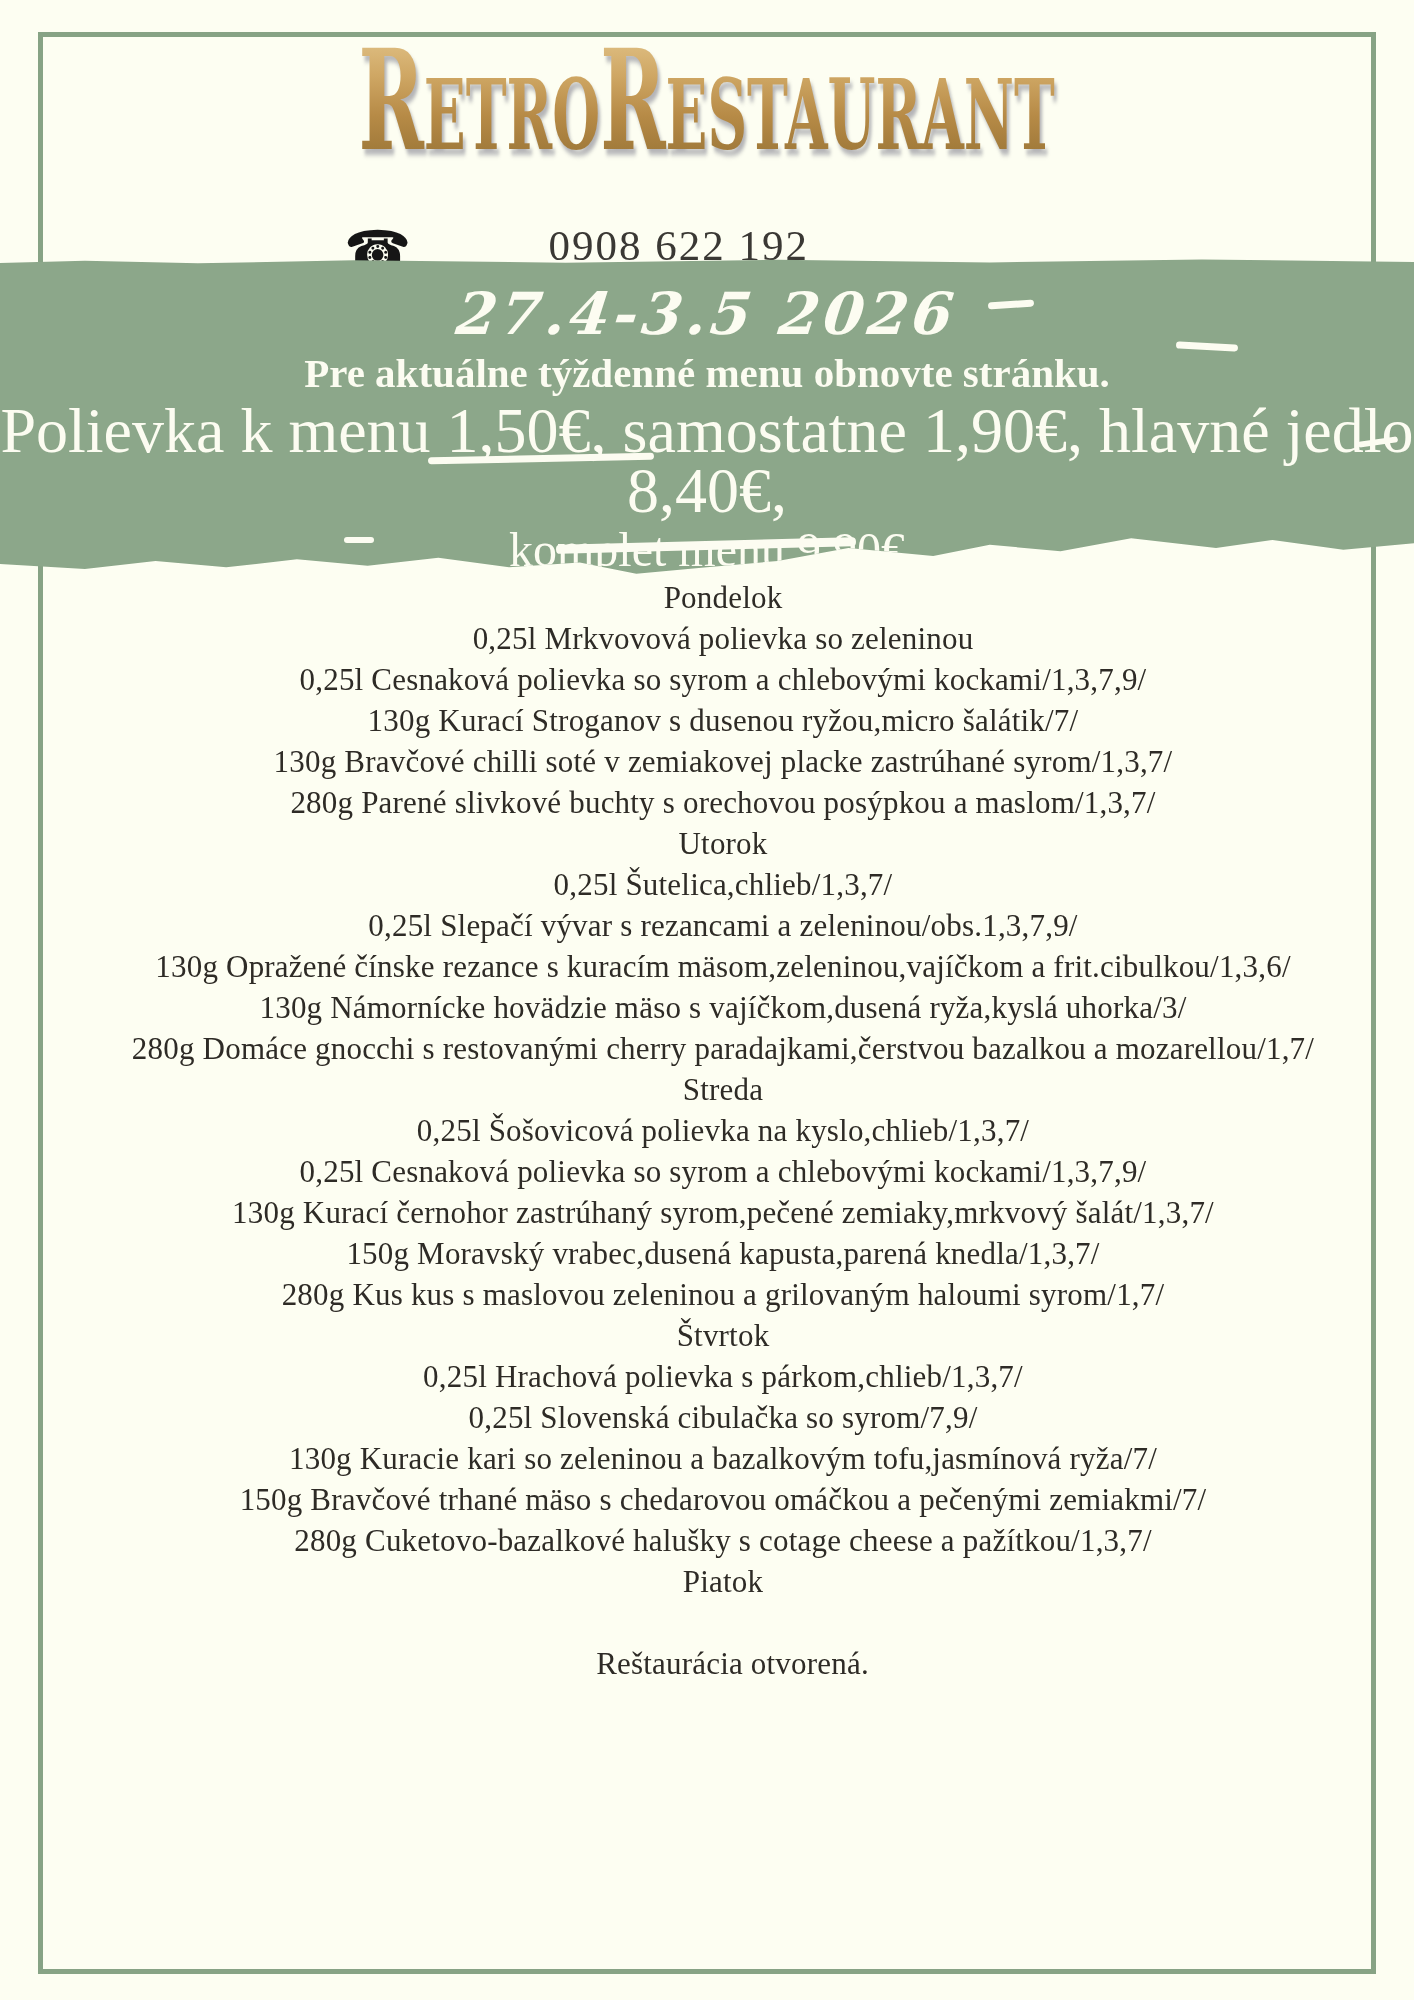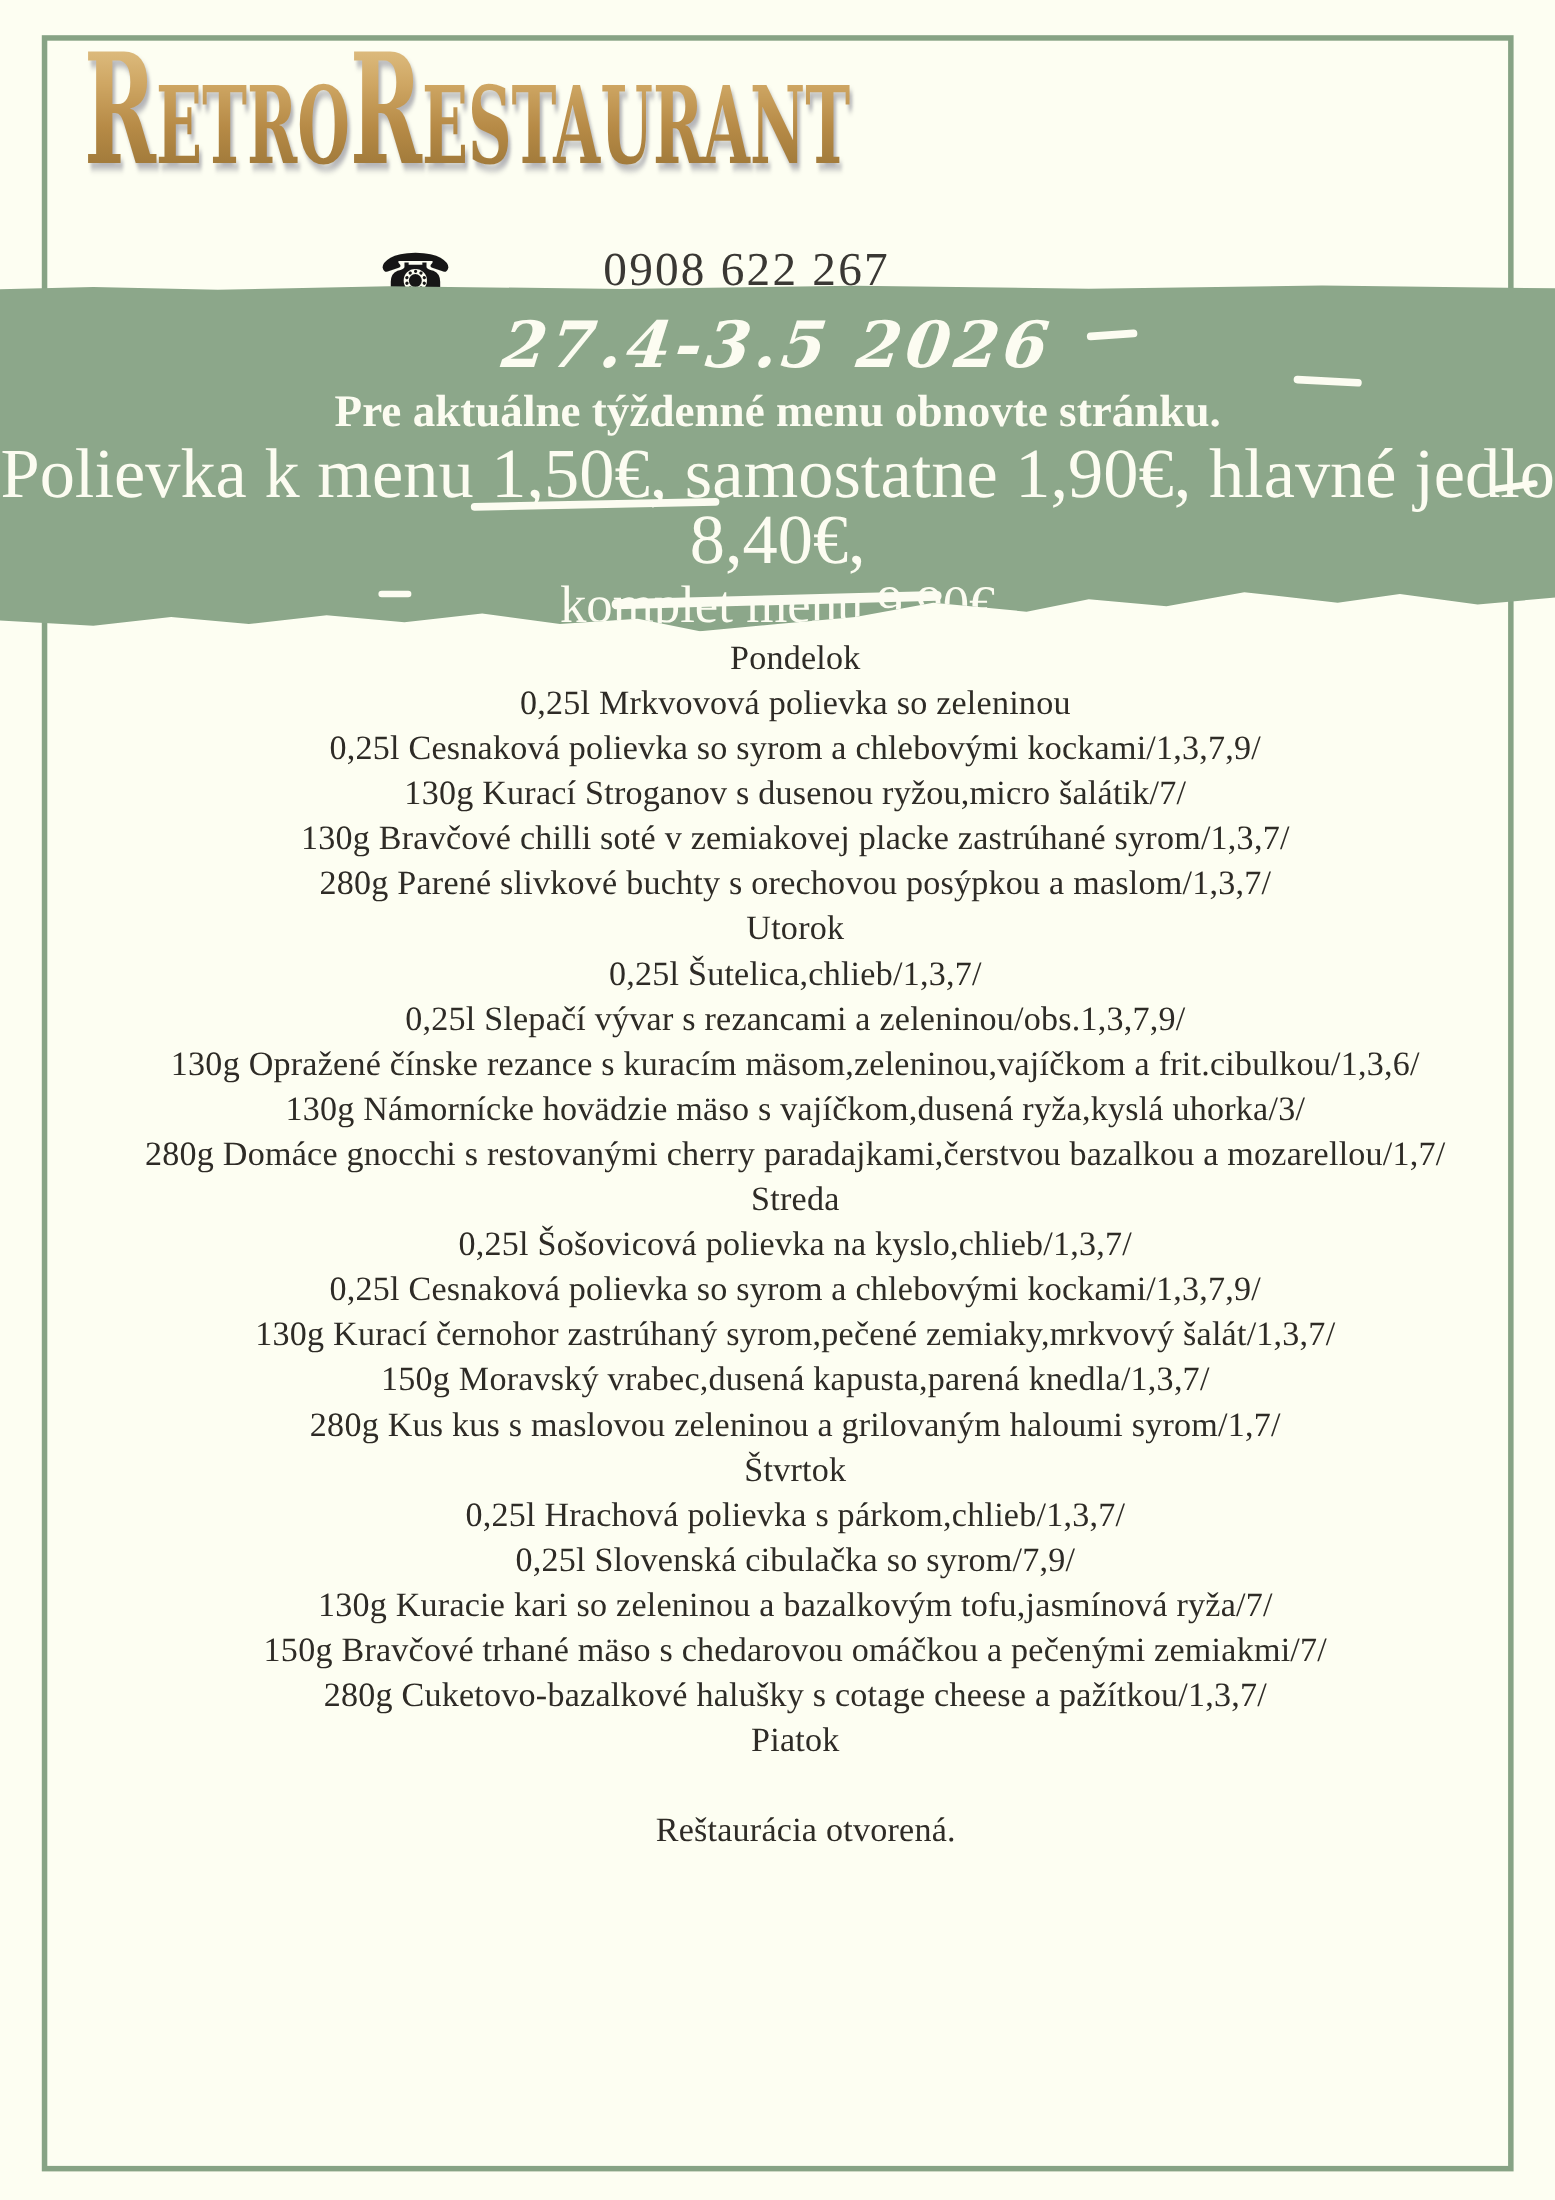--- a/index.html
+++ b/index.html
@@ -16,21 +16,21 @@
   .frame {
     position: absolute;
     left: 38px; top: 32px; right: 38px; bottom: 26px;
     border: 5px solid #87a385;
     pointer-events: none;
   }
 
   
   .logo-wrap {
     position: absolute; top: 18px; left: 0; width: 100%;
-    text-align: left;
+    text-align: center;
   }
   .logo {
     display: inline-block;
     font-family: "DejaVu Serif", serif;
     font-variant-caps: small-caps;
     font-weight: bold;
     font-size: 96px;
     letter-spacing: 0px;
     transform: scale(0.82, 1.45);
     transform-origin: center top;
@@ -108,21 +108,21 @@
 <div class="page">
 
   <div class="frame"></div>
 
   <div class="logo-wrap">
     <span class="logo">RetroRestaurant</span>
   </div>
 
   <div class="phone-row">
     <span class="phone-icon">☎</span>
-    <span class="phone-number">0908 622 267</span>
+    <span class="phone-number">0908 622 192</span>
   </div>
 
   <section class="banner">
     <div class="banner-date">27.4-3.5 2026</div>
     <div class="banner-line1">Pre aktuálne týždenné menu obnovte stránku.</div>
     <div class="banner-line2">Polievka k menu 1,50€, samostatne 1,90€, hlavné jedlo 8,40€,</div>
     <div class="banner-line3">komplet menu 9,90€</div>
     <span class="brush-mark mark-strike"></span>
     <span class="brush-mark mark-underline"></span>
     <span class="brush-mark mark-dash-l"></span>

